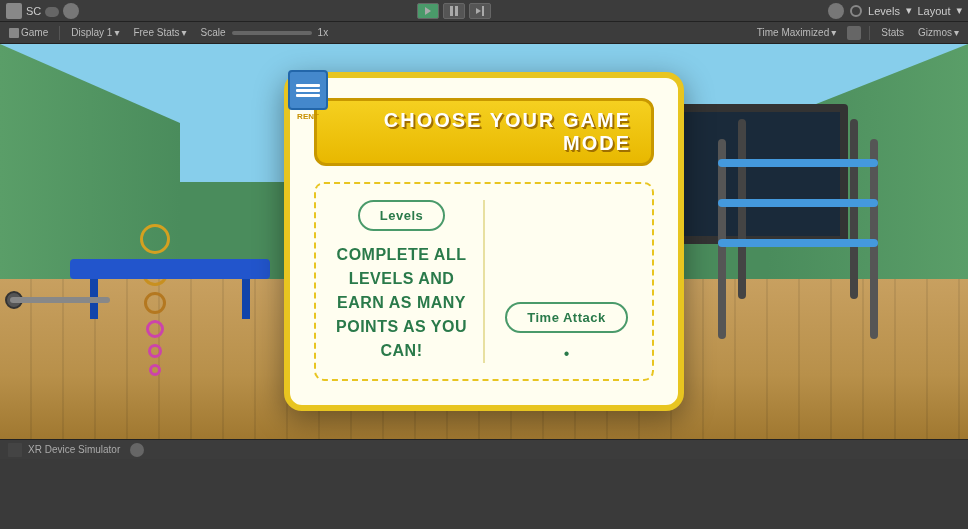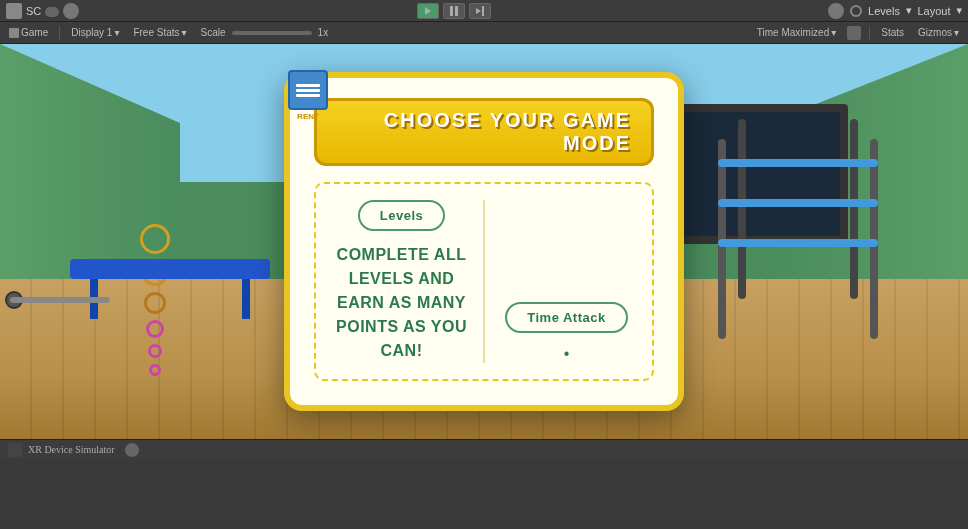--- a/index.html
+++ b/index.html
@@ -345,21 +345,20 @@
       border-top: 1px solid #222;
     }
     .statusbar-icon {
       width: 14px; height: 14px;
       background: #555;
       border-radius: 2px;
     }
     .statusbar-text {
       color: #aaa;
       font-size: 10px;
-      font-family: Liberation Serif, serif;
     }
     .settings-icon {
       width: 14px; height: 14px;
       background: #666;
       border-radius: 50%;
     }
   </style>
 </head>
 <body>
 

